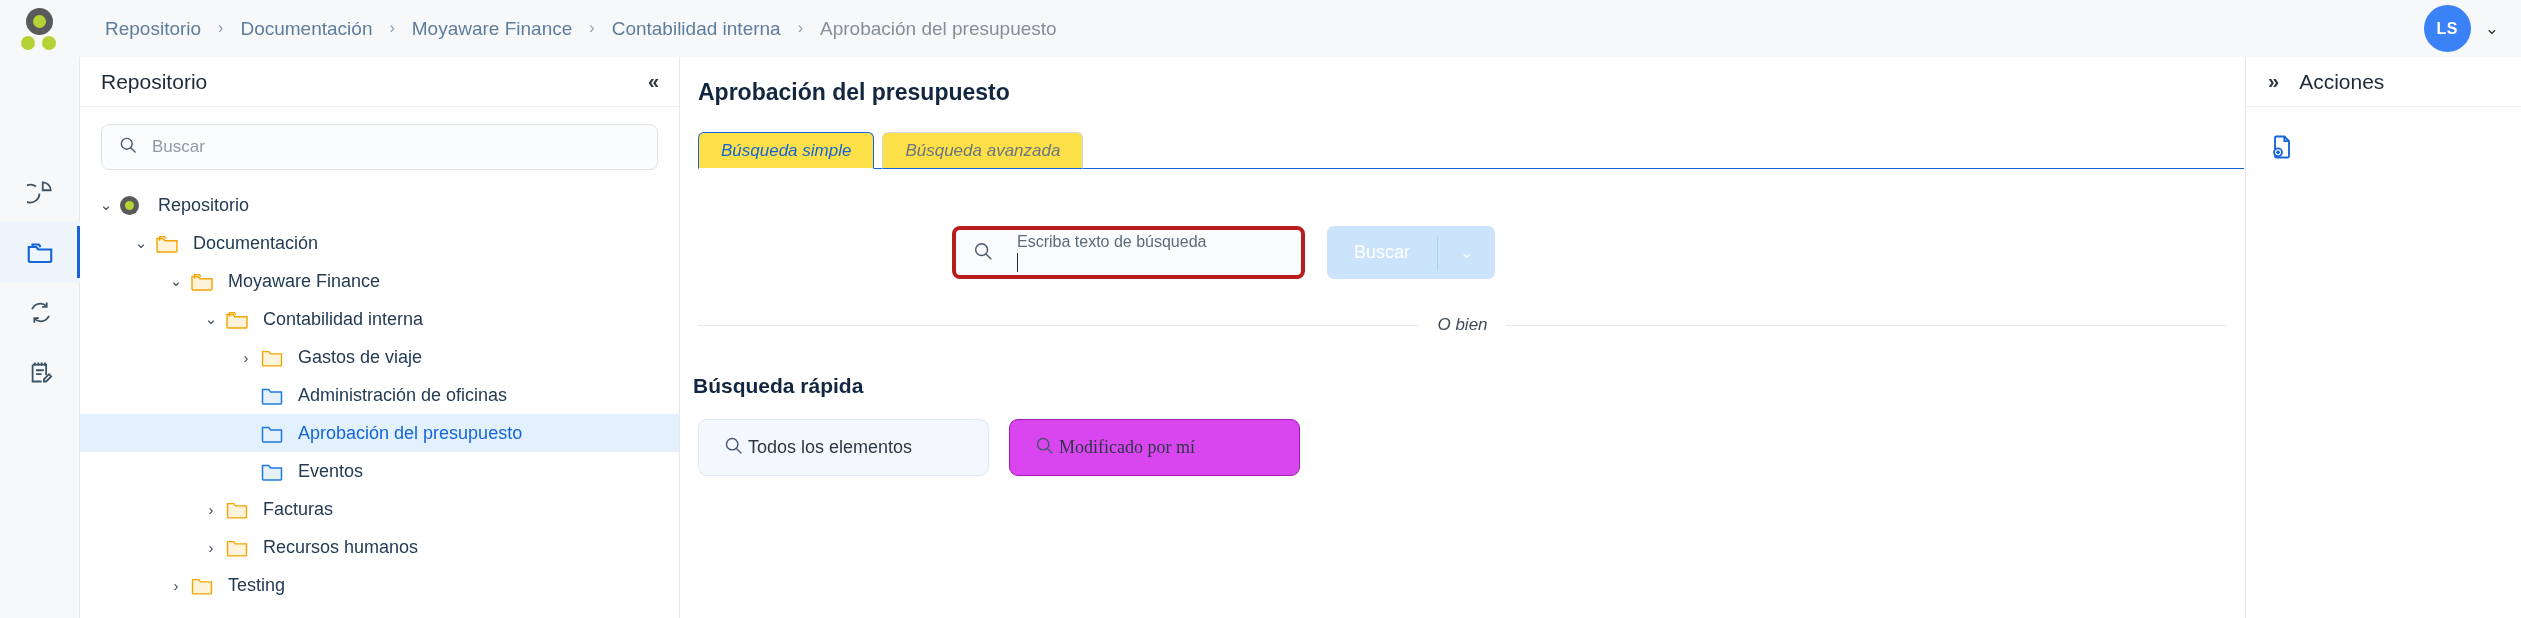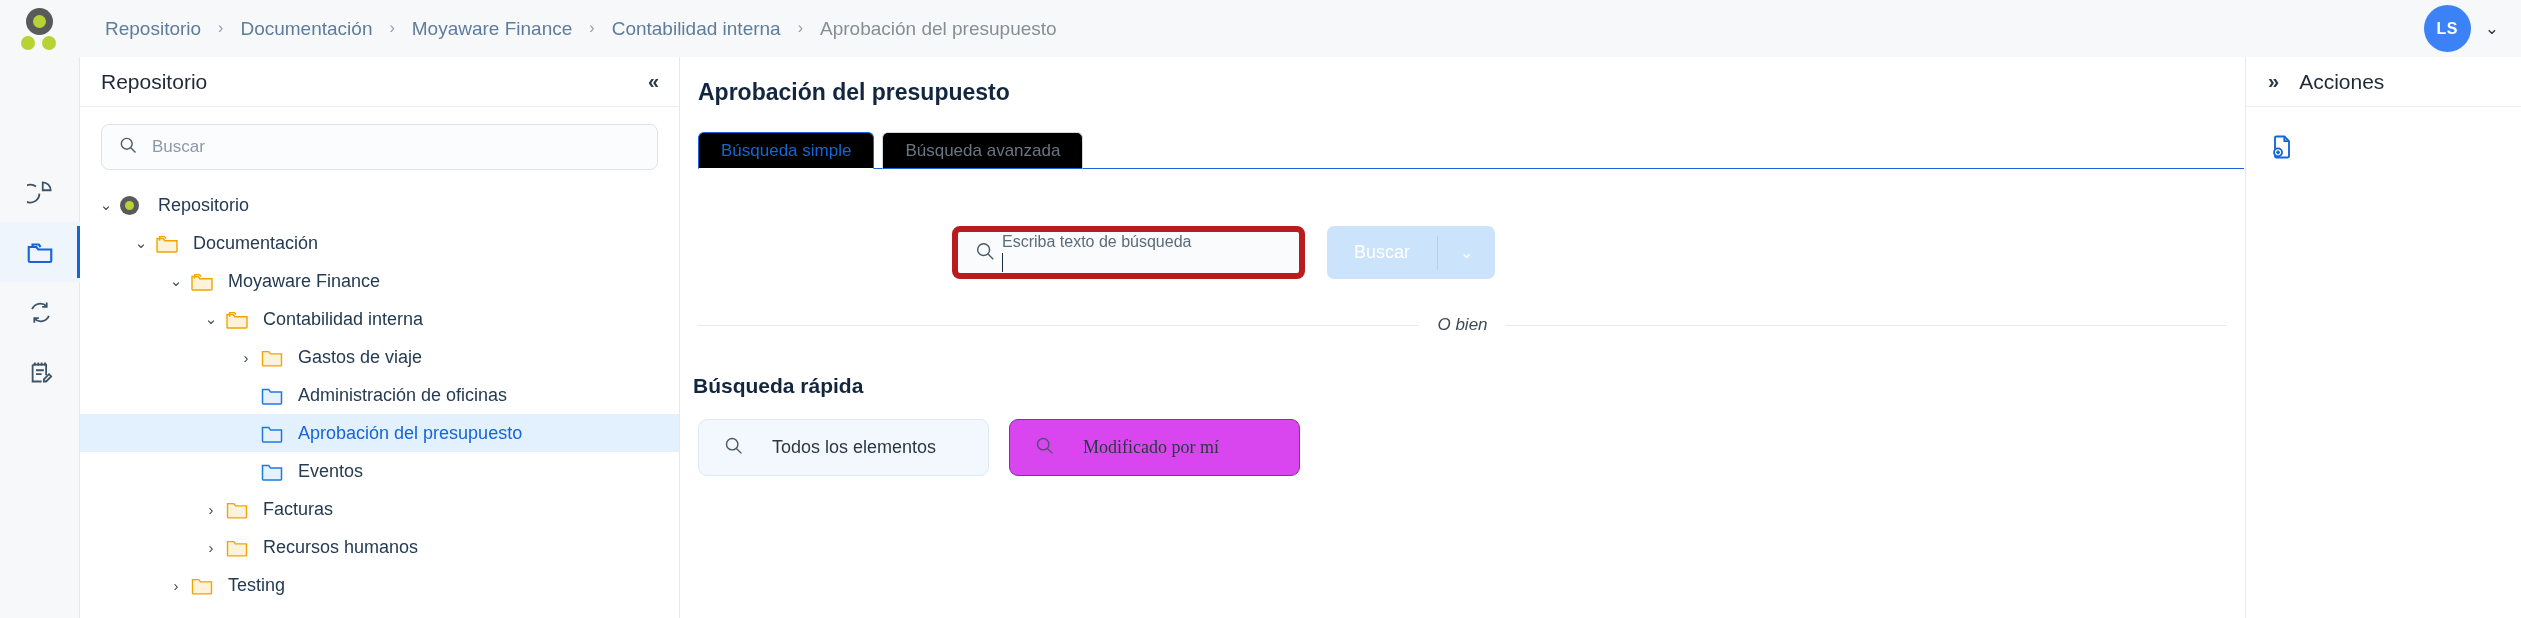--- a/index.html
+++ b/index.html
@@ -154,41 +154,42 @@
     position: relative; height: 37px;
   }
   .tabs::after {
     content: ""; position: absolute; left: 0; right: 0; bottom: 0;
     height: 1px; background: #1565d8;
   }
   .tab {
     height: 37px; display: flex; align-items: center; justify-content: center;
     padding: 12px 22px; font-size: 17px; cursor: pointer;
     border-radius: 6px 6px 0 0; position: relative; z-index: 2;
-    background: #000000;
+    background: #fde047;
+    font-style: italic;
   }
   .tab.active {
     color: #1565d8;
     border: 1px solid #1565d8; border-bottom: 1px solid #ffffff;
   }
   .tab.inactive {
     color: #6b7680;
     border: 1px solid #d3d8de; border-bottom: 1px solid #1565d8;
     margin-left: 8px;
   }
 
   .search-row {
     display: flex; align-items: flex-start; gap: 22px;
     margin: 57px 0 0 271px;
   }
   .big-search {
     width: 353px; height: 53px;
-    border: 6px solid #b91c1c; border-radius: 8px;
+    border: 4px solid #b91c1c; border-radius: 8px;
     background: #fafbfc;
-    display: flex; align-items: center; padding: 0 16px; gap: 6px;
+    display: flex; align-items: center; padding: 0 16px; gap: 23px;
     cursor: text;
   }
   .bs-field { display: flex; flex-direction: column; justify-content: center; }
   .bs-label { font-size: 16px; color: #5b6b7c; line-height: 18px; }
   .caret-bar {
     width: 1px; height: 19px; background: #1f2a37; margin-top: 2px;
     animation: blink 1s step-end infinite;
   }
   @keyframes blink { 50% { opacity: 0; } }
 
@@ -212,21 +213,21 @@
   .or-line { flex: 1; height: 1px; background: #e7e9ec; }
   .or-text { font-size: 17px; color: #3f4b57; }
 
   .quick-title {
     font-size: 21px; font-weight: bold; color: #12263f;
     margin: 39px 0 0 12px;
   }
   .cards { display: flex; gap: 20px; margin: 21px 0 0 17px; }
   .qcard {
     width: 291px; height: 57px; border-radius: 9px;
-    display: flex; align-items: center; padding: 0 24px; gap: 28px;
+    display: flex; align-items: center; padding: 0 24px; gap: 4px;
     font-size: 18px; color: #2b3745; cursor: pointer;
   }
   .qcard.blue { background: #f3f8fe; border: 1px solid #dbe9f8; }
   .qcard.cream { background: #d946ef; border: 1px solid #a21caf; font-family: Liberation Serif, serif; }
 
   
   .rightpanel {
     position: absolute; top: 57px; left: 2245px;
     width: 276px; height: 561px;
     background: #ffffff; border-left: 1px solid #e6e8ea;

